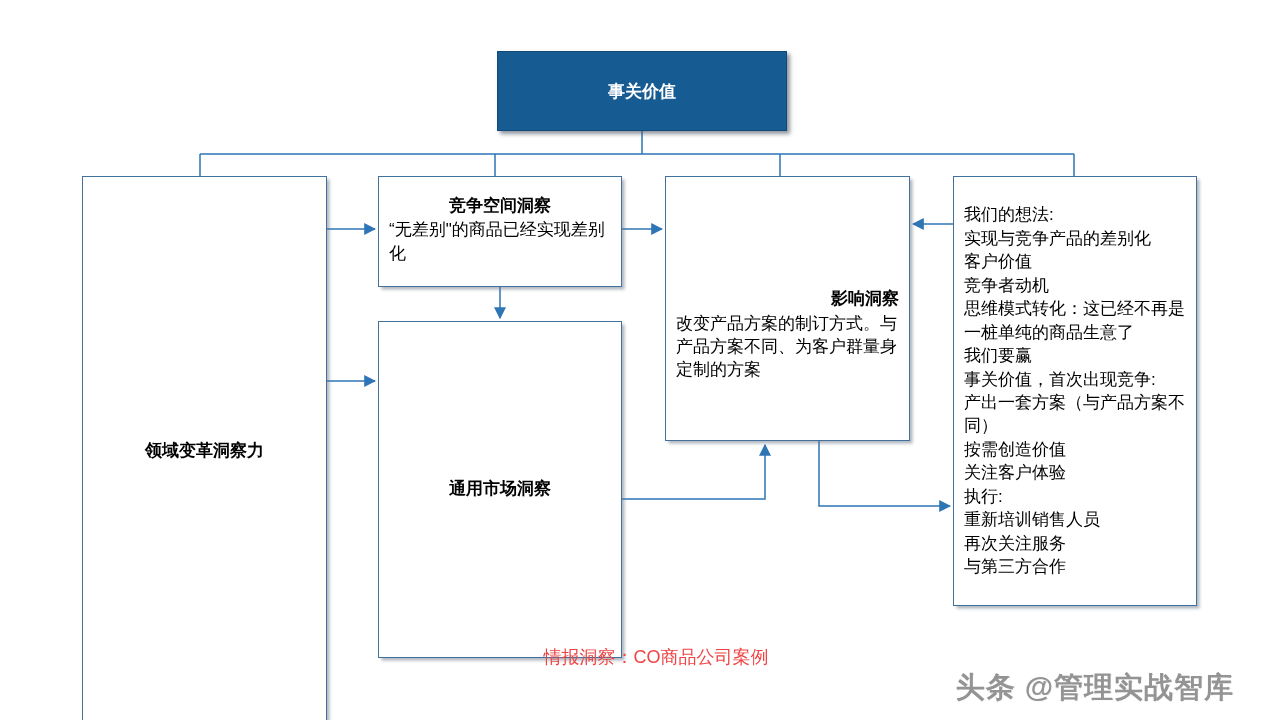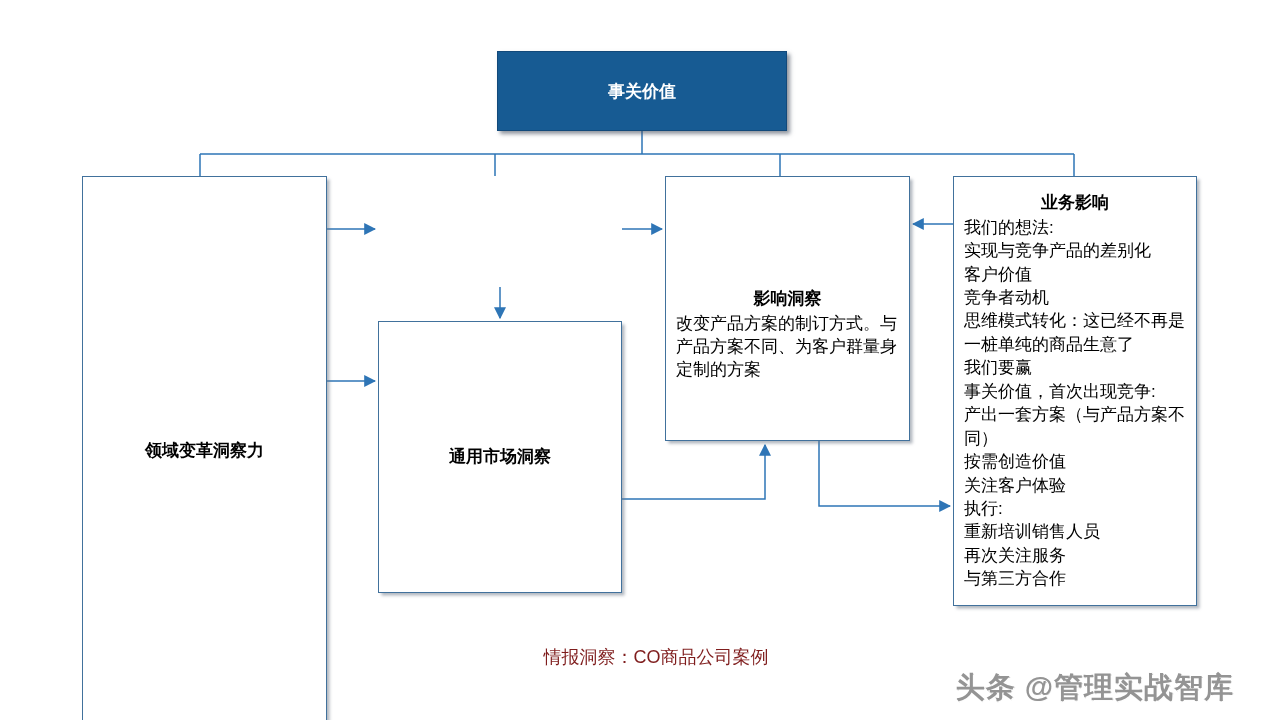--- a/index.html
+++ b/index.html
@@ -18,26 +18,26 @@
   .node .body{white-space:pre-line;}
   .root-box{
     position:absolute;left:497px;top:51px;width:290px;height:80px;
     background:#175B93;color:#ffffff;border:1px solid #12497a;
     box-shadow:3px 3px 4px rgba(70,80,95,.6);
     display:flex;align-items:center;justify-content:center;
     font-size:17px;font-weight:bold;box-sizing:border-box;
   }
   .box-domain{left:82px;top:176px;width:245px;height:551px;}
   .box-compspace{left:378px;top:176px;width:244px;height:111px;padding-top:4px;}
-  .box-genmarket{left:378px;top:321px;width:244px;height:272px;}
-  .box-impact{left:665px;top:176px;width:245px;height:265px;padding-top:60px;}
+  .box-genmarket{left:378px;top:321px;width:244px;height:337px;}
+  .box-impact{left:665px;top:176px;width:245px;height:265px;padding-top:60px;align-items:flex-end;}
   .box-bizimpact{left:953px;top:176px;width:244px;height:430px;}
   .caption{
     position:absolute;top:645px;left:656px;transform:translateX(-50%);
-    font-size:18px;color:#7f1d1d;white-space:nowrap;
+    font-size:18px;color:#ef4444;white-space:nowrap;
   }
   .watermark{
     position:absolute;top:668px;right:46px;font-size:29px;font-weight:bold;
     color:#949494;letter-spacing:1px;white-space:nowrap;
     text-shadow:2px 2px 0 rgba(255,255,255,.95),1px 1px 0 rgba(110,110,110,.35);
   }
 </style>
 </head>
 <body>
 
@@ -68,32 +68,35 @@
   </svg>
 
   <div class="root-box">
     <span>事关价值</span>
   </div>
 
   <div class="node box-domain">
     <div class="title">领域变革洞察力</div>
   </div>
 
+  <div class="node box-compspace">
+    <div class="title">竞争空间洞察</div>
+    <div class="body">“无差别"的商品已经实现差别化</div>
+  </div>
 
   <div class="node box-genmarket">
     <div class="title">通用市场洞察</div>
   </div>
 
   <div class="node box-impact">
     <div class="title">影响洞察</div>
     <div class="body">改变产品方案的制订方式。与产品方案不同、为客户群量身定制的方案</div>
   </div>
 
   <div class="node box-bizimpact">
-    <div class="title">业务影响</div>
     <div class="body">我们的想法:
 实现与竞争产品的差别化
 客户价值
 竞争者动机
 思维模式转化：这已经不再是一桩单纯的商品生意了
 我们要赢
 事关价值，首次出现竞争:
 产出一套方案（与产品方案不同）
 按需创造价值
 关注客户体验

